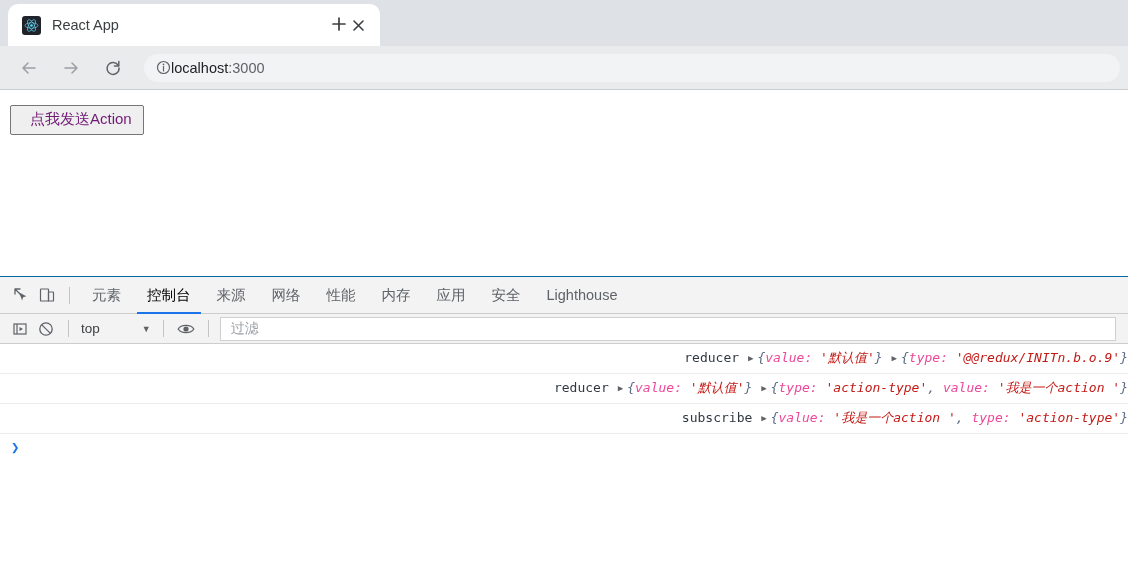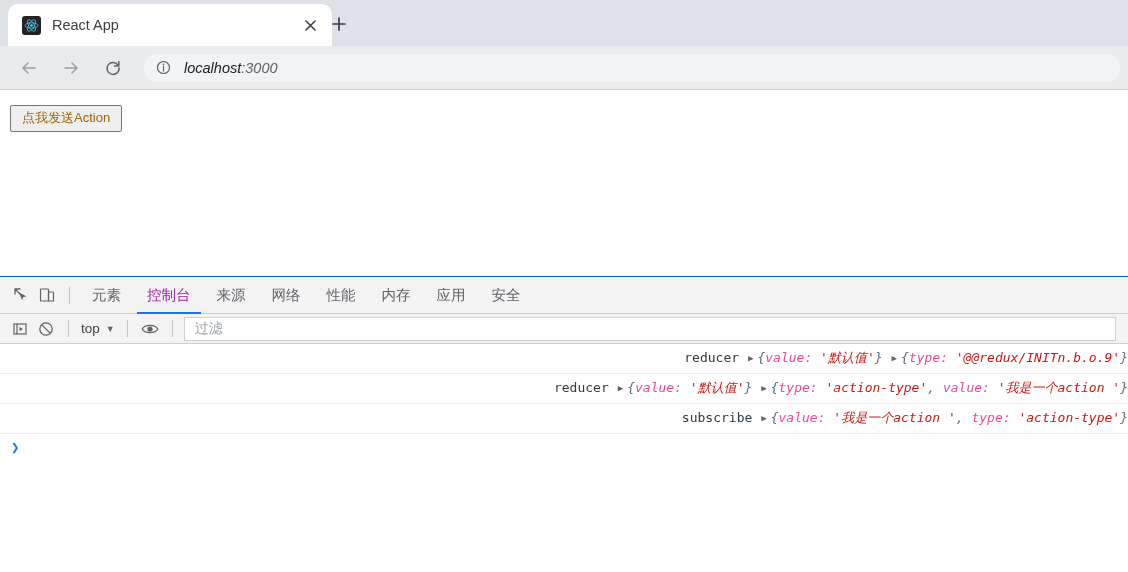--- a/index.html
+++ b/index.html
@@ -12,21 +12,21 @@
 
   
   .browser-tabstrip {
     position: relative;
     height: 46px;
     background: #dee1e6;
   }
   .tab {
     position: absolute;
     left: 8px; top: 4px;
-    width: 324px; height: 42px;
+    width: 372px; height: 42px;
     background: #ffffff;
     border-radius: 10px 10px 0 0;
     display: flex;
     align-items: center;
   }
   .tab-favicon {
     width: 19px; height: 19px;
     margin-left: 14px;
     background: #20232a;
     border-radius: 3px;
@@ -87,44 +87,42 @@
     flex: 1 1 auto;
     background: #f1f3f4;
     border-radius: 14px;
     display: flex;
     align-items: center;
     padding-left: 11px;
   }
   .omnibox-icon { width: 16px; height: 16px; display:flex; align-items:center; justify-content:center; flex:0 0 auto; }
   .omnibox-icon svg { display: block; }
   .omnibox-text {
-    margin-left: 13px;
     font-size: 14.5px;
     color: #202124;
     white-space: nowrap;
-    font-style: italic;
   }
   .omnibox-text .dim { color: #5f6368; }
 
   
   .page-viewport {
     height: 186px;
     background: #ffffff;
     position: relative;
   }
   .redux-button {
     position: absolute;
     left: 10px; top: 15px;
     font-family: "Liberation Sans", sans-serif;
-    font-size: 13px;
-    color: #a16207;
+    font-size: 15px;
+    color: #701a75;
     background: #efefef;
     border: 1px solid #767676;
     border-radius: 2px;
-    padding: 5px 11px 6px 11px;
+    padding: 5px 11px 6px 19px;
     line-height: 1.1;
   }
 
   
   .devtools {
     border-top: 1px solid #0369a1;
     background: #ffffff;
     height: 316px;
     display: flex;
     flex-direction: column;
@@ -153,21 +151,21 @@
   .dt-tab {
     height: 37px;
     padding: 0 13px;
     display: flex;
     align-items: center;
     font-size: 14.5px;
     color: #5f6368;
     position: relative;
     white-space: nowrap;
   }
-  .dt-tab.active { color: #a21caf; font-family: Liberation Serif, serif; }
+  .dt-tab.active { color: #000000; font-family: Liberation Serif, serif; }
   .dt-tab.active::after {
     content: "";
     position: absolute;
     left: 3px; right: 3px; bottom: 0;
     height: 2px;
     background: #1a73e8;
   }
 
   .dt-toolbar {
     height: 30px;
@@ -177,20 +175,21 @@
     align-items: center;
   }
   .dt-toolbar .dt-icon-btn:first-child { margin-left: 7px; }
   .ctx-select {
     display: flex;
     align-items: center;
     font-size: 13.5px;
     color: #3c4043;
     padding: 0 3px;
     white-space: nowrap;
+    gap: 36px;
   }
   .ctx-select .caret {
     margin-left: 6px;
     font-size: 9px;
     color: #5f6368;
   }
   .filter-input {
     flex: 1 1 auto;
     height: 24px;
     background: #ffffff;
@@ -338,20 +337,21 @@
     </div>
     <div class="dt-sep"></div>
     <div class="dt-tab">元素</div>
     <div class="dt-tab active">控制台</div>
     <div class="dt-tab">来源</div>
     <div class="dt-tab">网络</div>
     <div class="dt-tab">性能</div>
     <div class="dt-tab">内存</div>
     <div class="dt-tab">应用</div>
     <div class="dt-tab">安全</div>
+    <div class="dt-tab">Lighthouse</div>
   </div>
 
   <div class="dt-toolbar">
     <div class="dt-icon-btn">
       <svg width="16" height="16" viewBox="0 0 16 16">
         <rect x="2" y="3" width="12" height="10" stroke="#5f6368" stroke-width="1.2" fill="none"></rect>
         <path d="M5 3 V13" stroke="#5f6368" stroke-width="1.2"></path>
         <path d="M7.5 6 L11 8 L7.5 10 Z" fill="#5f6368"></path>
       </svg>
     </div>

